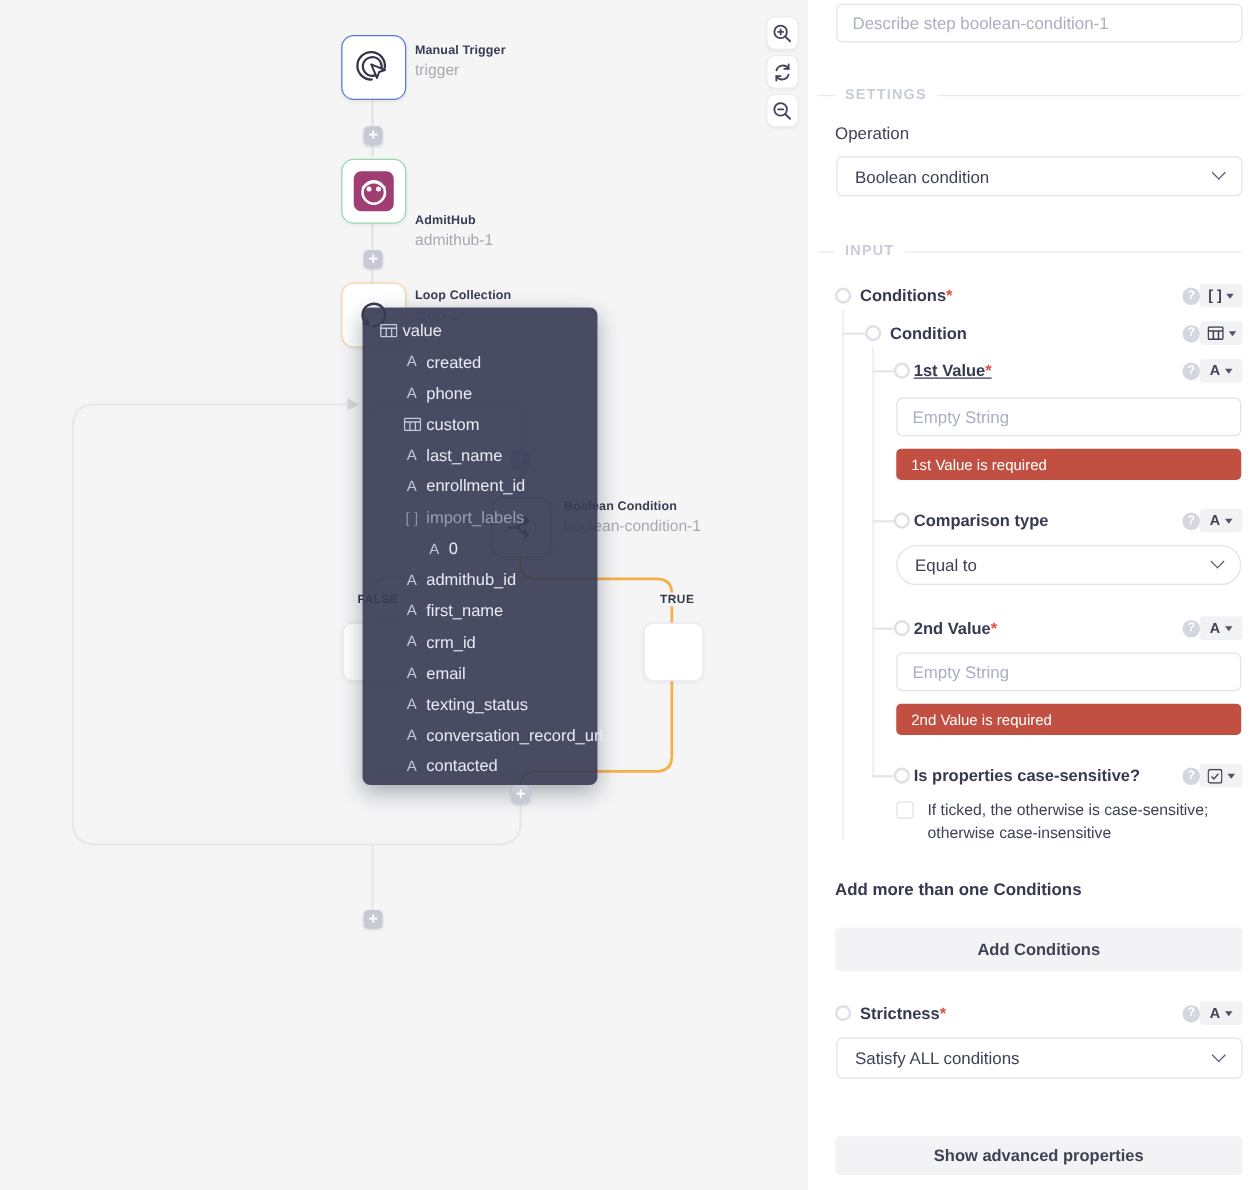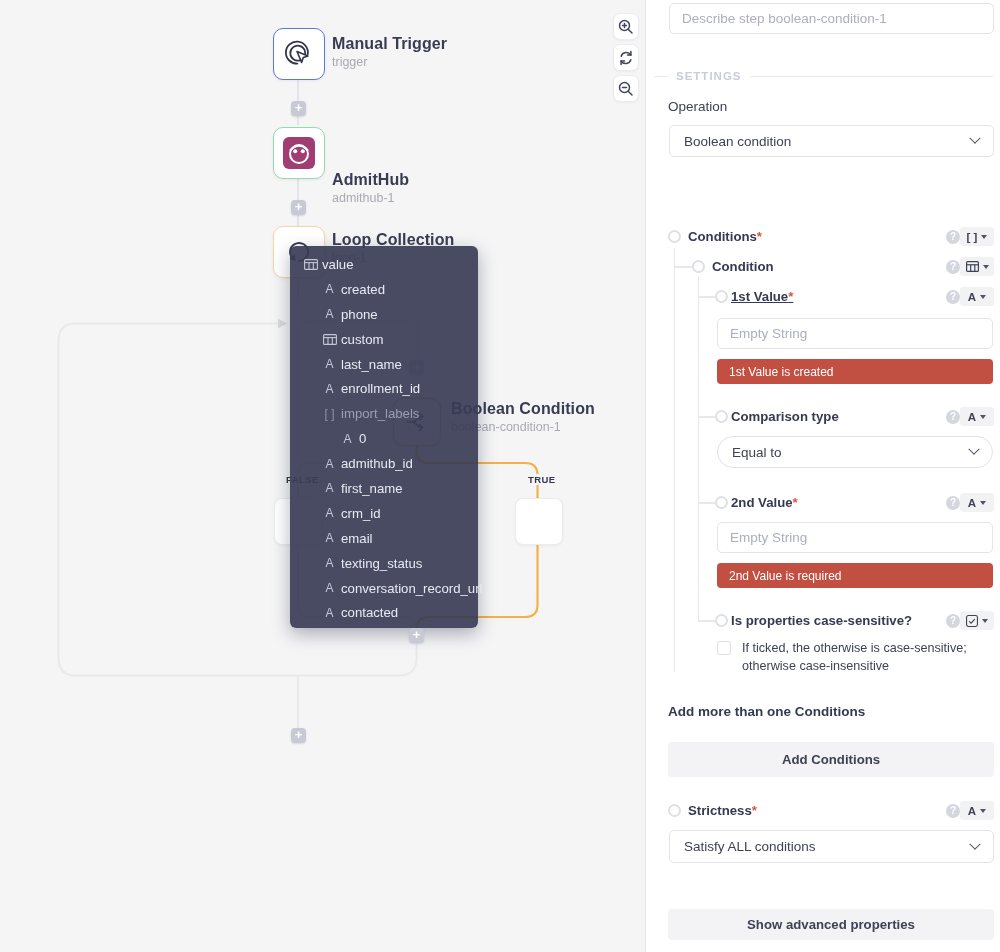--- a/index.html
+++ b/index.html
@@ -16,21 +16,21 @@
 
   .node{position:absolute;width:50px;height:50px;background:#fff;border-radius:10px;
         box-shadow:0 1px 3px rgba(40,44,70,.07);display:flex;align-items:center;justify-content:center;}
   .node.trigger{border:1.6px solid var(--trigger-blue,#5b79d8);}
   .node.admithub{border:1.6px solid var(--admithub-green,#96d8b0);}
   .node.loop{border:1.6px solid var(--loop-orange,#f5d7a4);}
   .node.bool{width:46px;height:46px;border:1.6px solid var(--selected-orange,#f0a33f);}
   .branch-node{position:absolute;width:46px;height:45px;background:#fff;border:1px solid #ececee;
         border-radius:8px;box-shadow:0 1px 3px rgba(40,44,70,.06);}
   .node-label{position:absolute;line-height:1;}
-  .node-title{font-size:16px;font-weight:bold;color:#383c52;letter-spacing:.1px;}
+  .node-title{font-size:10px;font-weight:bold;color:#383c52;letter-spacing:.1px;}
   .node-sub{font-size:12.5px;color:#a9a9b2;margin-top:4px;}
   .branch-tag{position:absolute;font-size:9.5px;font-weight:bold;color:#33374a;
         letter-spacing:.4px;background:#f5f5f6;padding:0 2px;}
 
   .plus-btn{position:absolute;width:15px;height:15px;background:#c7cad5;border-radius:4px;
         color:#fff;font-size:13px;font-weight:bold;line-height:14px;text-align:center;
         box-shadow:0 1px 2px rgba(40,44,70,.15);cursor:pointer;}
 
   
   .dropdown{position:absolute;left:290px;top:246px;width:188px;height:382px;
@@ -305,20 +305,25 @@
       <span class="sec-label">SETTINGS</span>
       <span class="post"></span>
     </div>
 
     <div class="plain-label" style="left:22px;top:99px;">Operation</div>
     <div class="selectbox" style="left:23px;top:125px;width:325px;height:32px;">
       <span>Boolean condition</span>
       <span class="chev"></span>
     </div>
 
+    <div class="sec-header" style="top:194px;">
+      <span class="pre"></span>
+      <span class="sec-label">INPUT</span>
+      <span class="post"></span>
+    </div>
 
     <div class="vline" style="left:27.5px;top:248px;height:424px;"></div>
     <div class="vline" style="left:51.5px;top:277px;height:344px;"></div>
     <div class="hdash" style="left:27.5px;top:266px;width:18px;"></div>
     <div class="hdash" style="left:51.5px;top:296px;width:17px;"></div>
     <div class="hdash" style="left:51.5px;top:416px;width:17px;"></div>
     <div class="hdash" style="left:51.5px;top:502px;width:17px;"></div>
     <div class="hdash" style="left:51.5px;top:620px;width:17px;"></div>
 
     <div class="radio-circle" style="left:22px;top:230px;"></div>
@@ -343,21 +348,21 @@
     </div>
 
     <div class="radio-circle" style="left:69px;top:290px;"></div>
     <div class="bold-label" style="left:85px;top:287px;text-decoration:underline;"><span>1st Value</span><span class="req">*</span></div>
     <div class="help-icon" style="left:300px;top:290px;">?</div>
     <div class="type-btn" style="top:287px;">
       <span>A</span>
       <span class="caret"></span>
     </div>
     <input class="text-input" style="left: 71px; top: 318px; width: 276px; height: 31px;" value="" placeholder="Empty String">
-    <div class="error-bar" style="top:359px;">1st Value is created</div>
+    <div class="error-bar" style="top:359px;">1st Value is required</div>
 
     <div class="radio-circle" style="left:69px;top:410px;"></div>
     <div class="bold-label" style="left:85px;top:407px;">Comparison type</div>
     <div class="help-icon" style="left:300px;top:410px;">?</div>
     <div class="type-btn" style="top:407px;">
       <span>A</span>
       <span class="caret"></span>
     </div>
     <div class="selectbox" style="left:71px;top:436px;width:276px;height:32px;border-radius:16px;">
       <span>Equal to</span>

